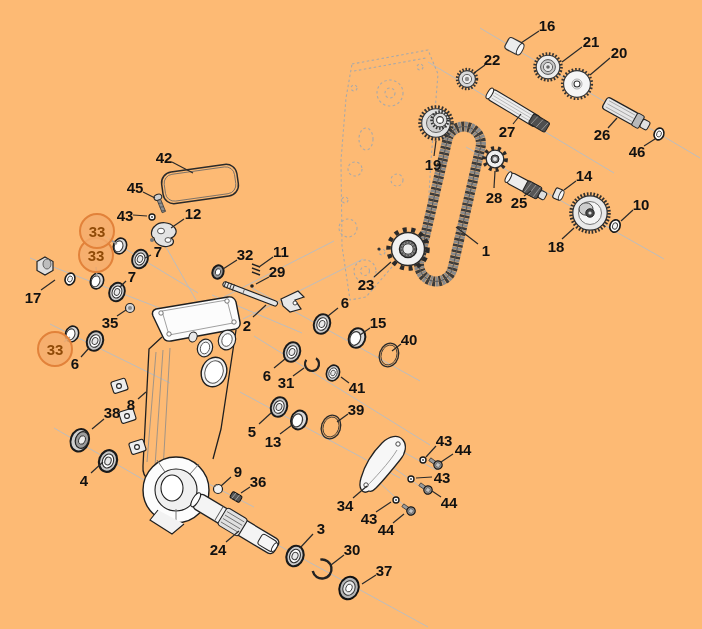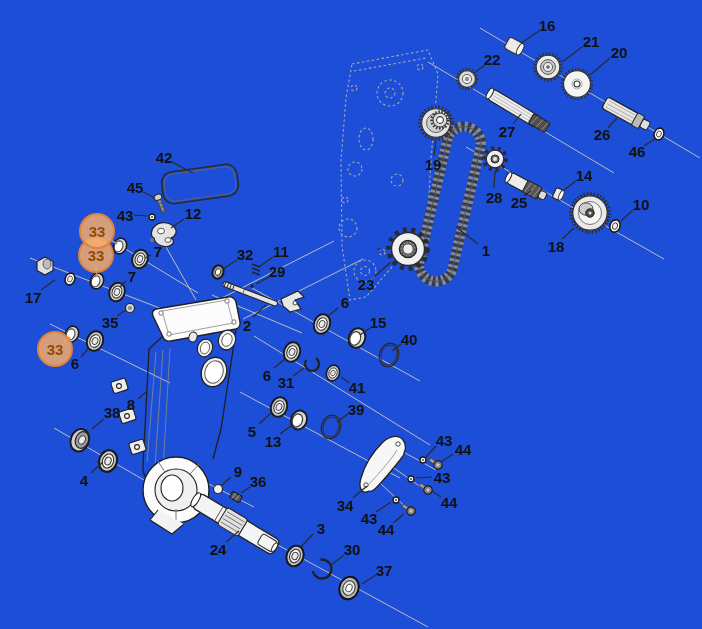--- a/index.html
+++ b/index.html
@@ -1,16 +1,16 @@
 <!DOCTYPE html>
 <html><head>
 <meta charset="utf-8">
 <style>
   html,body{margin:0;padding:0;background:#fff;}
-  .stage{position:relative;width:702px;height:629px;background:#1d4ed8;overflow:hidden;
+  .stage{position:relative;width:702px;height:629px;background:#fdba74;overflow:hidden;
          font-family:"Liberation Sans",sans-serif;}
   svg{display:block;}
   .part-label{font:bold 15px "Liberation Sans",sans-serif;fill:#111;
               text-anchor:middle;dominant-baseline:central;cursor:pointer;}
   .axis{stroke:#bdbdbd;stroke-width:1;}
   .ghost{stroke:#a9a9a9;fill:none;stroke-width:1.1;stroke-dasharray:2.5 2.5;}
 </style>
 </head>
 <body>
 

